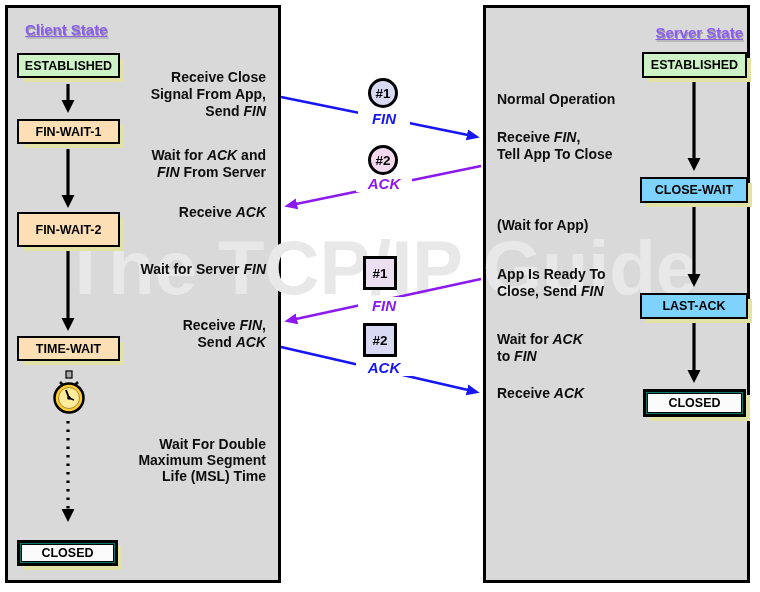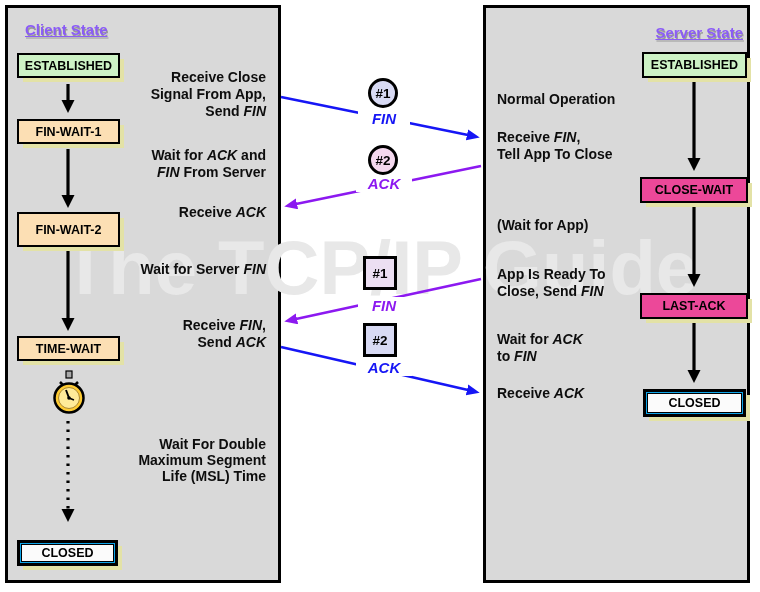--- a/index.html
+++ b/index.html
@@ -14,23 +14,23 @@
   .lyr{position:absolute;left:0;top:0;z-index:2;pointer-events:none;}
   .abs{position:absolute;z-index:3;}
   .heading{font-size:15px;font-weight:bold;color:#8b5cf6;text-decoration:underline;
            text-shadow:1px 1.5px 0 #999;}
   .sbox{position:absolute;z-index:3;box-sizing:border-box;border:2.5px solid #000;
         display:flex;align-items:center;justify-content:center;
         font-size:12.5px;font-weight:bold;color:#000;
         box-shadow:5px 5px 0 -1px #e3e2a6;}
   .green{background:#cdf2c5;}
   .peach{background:#fcdfb4;}
-  .pink{background:#ec4899;}
+  .pink{background:#7dd3fc;}
   .closed-outer{position:absolute;z-index:3;box-sizing:border-box;border:3px solid #000;
-        background:#0ea5e9;padding:1px;box-shadow:5px 5px 0 -1px #e3e2a6;}
+        background:#0f766e;padding:1px;box-shadow:5px 5px 0 -1px #e3e2a6;}
   .closed-inner{width:100%;height:100%;box-sizing:border-box;border:1.5px solid #000;
         background:#fbfbfb;display:flex;align-items:center;justify-content:center;
         font-size:12.5px;font-weight:bold;color:#000;}
   .note{position:absolute;z-index:3;font-size:14px;font-weight:bold;color:#0d0d0d;line-height:17px;}
   .note.r{right:494px;text-align:right;}
   .note.l{left:497px;text-align:left;}
   .it{font-style:italic;}
   .badge{position:absolute;z-index:3;box-sizing:border-box;border:3px solid #000;
          display:flex;align-items:center;justify-content:center;
          font-size:13.5px;font-weight:bold;color:#000;}

